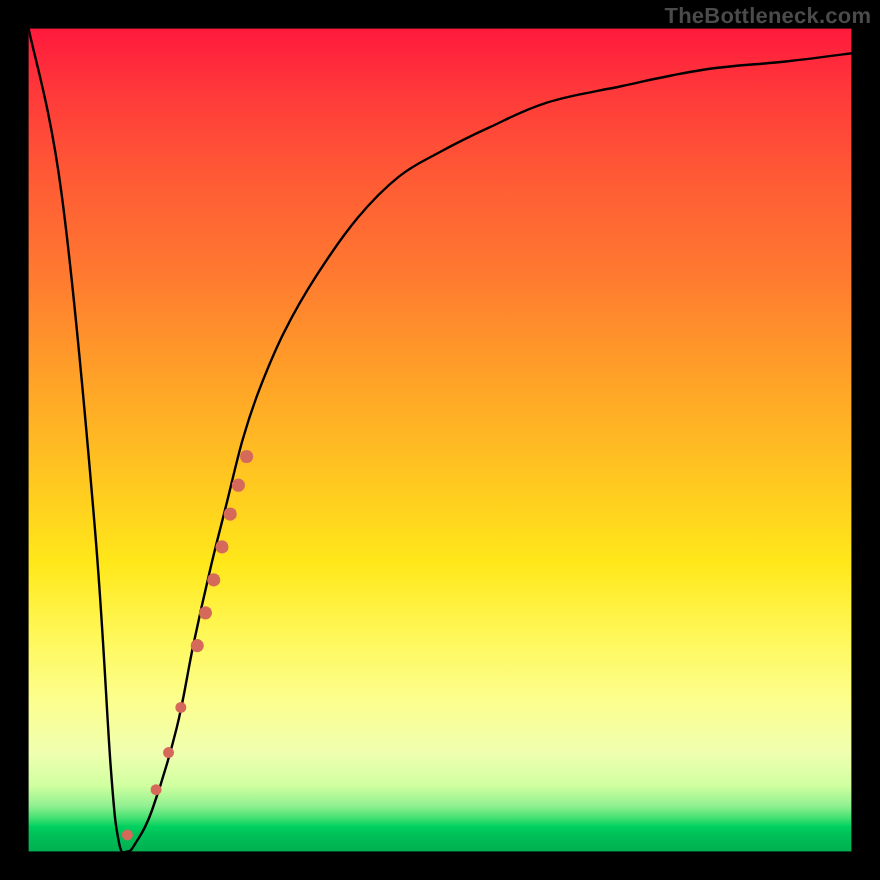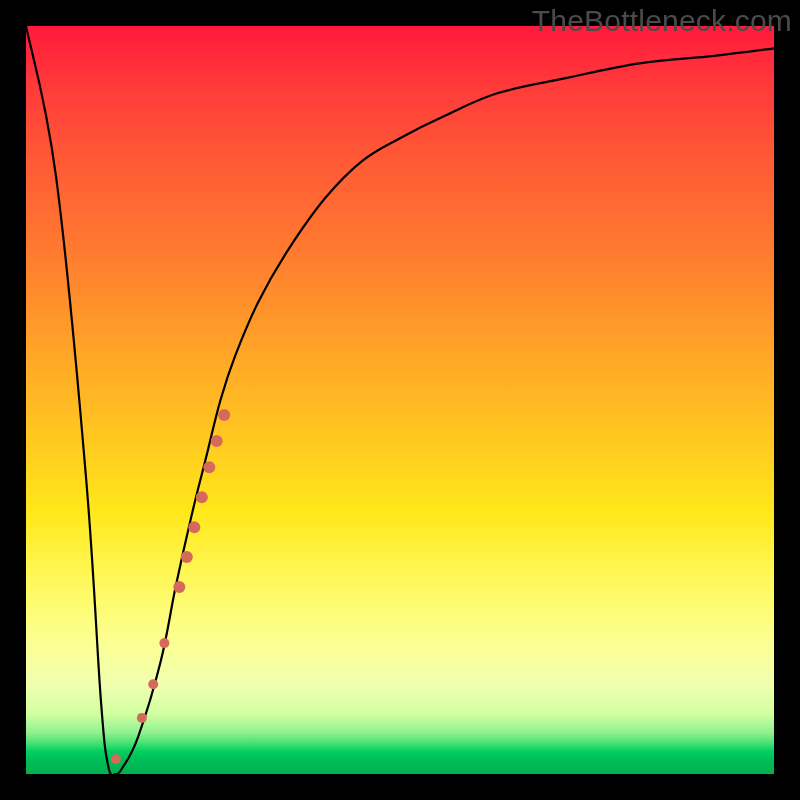--- a/index.html
+++ b/index.html
@@ -40,22 +40,22 @@
       #00c058 98%,
       #00b050 100%
     );
   }
   .watermark {
     position: absolute;
     top: -24px;
     right: -24px;
     padding: 2px 6px 0 0;
     color: #4b4b4b;
-    font-size: 30px;
-    font-weight: 400;
+    font-size: 20px;
+    font-weight: 700;
     letter-spacing: 0.2px;
     user-select: none;
   }
   svg.curve {
     position: absolute;
     inset: 0;
     width: 100%;
     height: 100%;
     overflow: visible;
   }

